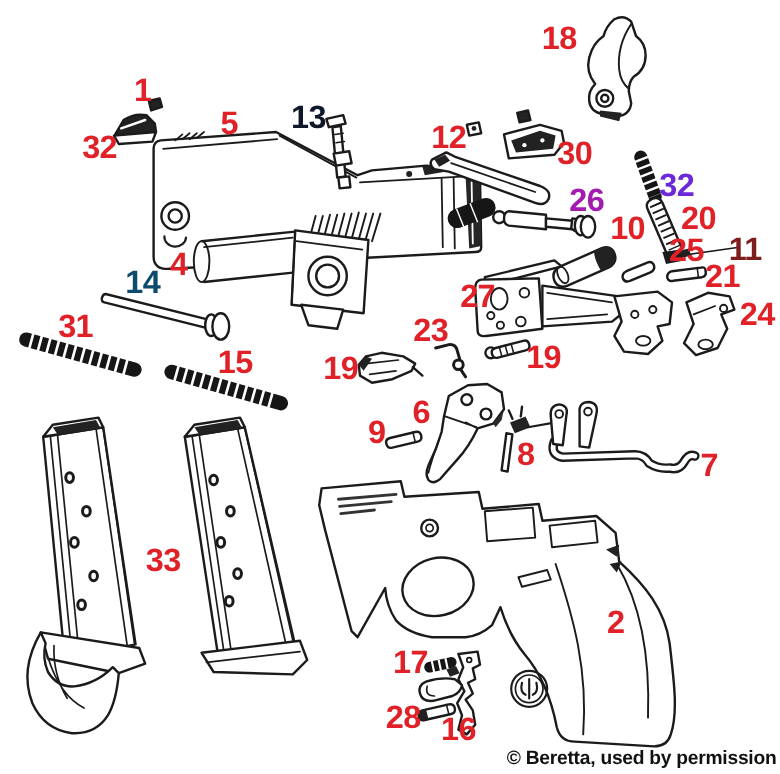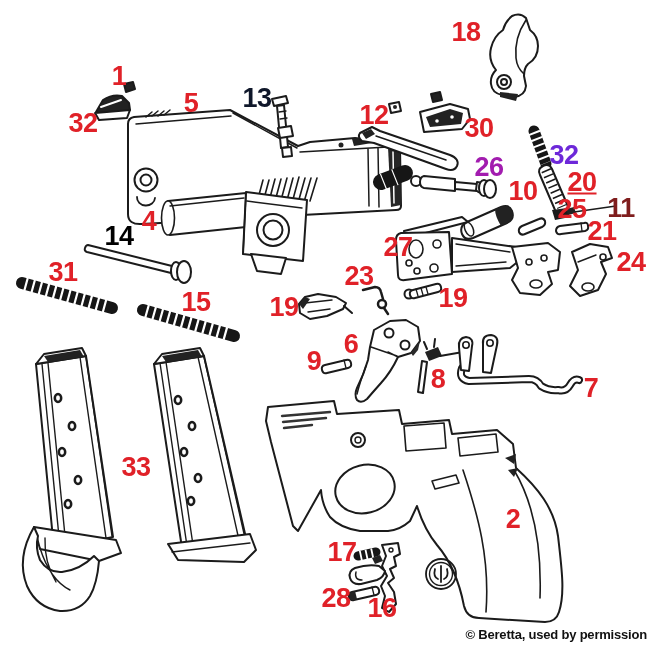--- a/index.html
+++ b/index.html
@@ -15,21 +15,21 @@
     line-height:1;
     white-space:nowrap;
     user-select:none;
   }
   .copyright{
     position:absolute;
     right:3px;
     bottom:3px;
     font-family:"Liberation Sans",sans-serif;
     font-weight:bold;
-    font-size:13px;
+    font-size:16px;
     color:#111;
     letter-spacing:-0.2px;
   }
 </style>
 </head>
 <body>
 
 <div id="stage">
 
 <svg id="art" width="650" height="645" viewBox="0 0 650 645">
@@ -313,27 +313,27 @@
       <div class="callout" style="left: 149px; top: 221px; color: rgb(224, 33, 40);">4</div>
       <div class="callout" style="left: 191px; top: 103px; color: rgb(224, 33, 40);">5</div>
       <div class="callout" style="left: 351px; top: 344px; color: rgb(224, 33, 40);">6</div>
       <div class="callout" style="left: 591px; top: 388px; color: rgb(224, 33, 40);">7</div>
       <div class="callout" style="left: 438px; top: 379px; color: rgb(224, 33, 40);">8</div>
       <div class="callout" style="left: 314px; top: 361px; color: rgb(224, 33, 40);">9</div>
       <div class="callout" style="left: 512px; top: 191px; color: rgb(224, 33, 40); margin-left: 11px;">10</div>
       <div class="callout" style="left: 621px; top: 208px; color: #7f1d1d;">11</div>
       <div class="callout" style="left: 374px; top: 115px; color: rgb(224, 33, 40);">12</div>
       <div class="callout" style="left: 257px; top: 98px; color: #0f172a; text-align: right;">13</div>
-      <div class="callout" style="left: 119px; top: 236px; color: #000000; text-align: center;">14</div>
+      <div class="callout" style="left: 119px; top: 236px; color: #0c4a6e; text-align: center;">14</div>
       <div class="callout" style="left: 196px; top: 302px; color: rgb(224, 33, 40);">15</div>
       <div class="callout" style="left: 382px; top: 608px; color: rgb(224, 33, 40);">16</div>
       <div class="callout" style="left: 342px; top: 552px; color: rgb(224, 33, 40);">17</div>
       <div class="callout" style="left: 466px; top: 32px; color: rgb(224, 33, 40);">18</div>
       <div class="callout" style="left: 453px; top: 298px; color: rgb(224, 33, 40);">19</div>
-      <div class="callout" style="left: 582px; top: 182px; color: rgb(224, 33, 40); text-decoration: underline;">20</div>
+      <div class="callout" style="left: 582px; top: 182px; color: rgb(224, 33, 40);">20</div>
       <div class="callout" style="left: 602px; top: 231px; color: rgb(224, 33, 40);">21</div>
       <div class="callout" style="left: 284px; top: 307px; color: rgb(224, 33, 40);">19</div>
       <div class="callout" style="left: 359px; top: 276px; color: rgb(224, 33, 40);">23</div>
       <div class="callout" style="left: 631px; top: 262px; color: rgb(224, 33, 40);">24</div>
       <div class="callout" style="left: 537px; top: 209px; color: rgb(224, 33, 40); margin-left: 35px;">25</div>
       <div class="callout" style="left: 489px; top: 167px; color: #a21caf;">26</div>
       <div class="callout" style="left: 398px; top: 199px; color: rgb(224, 33, 40); margin-top: 48px;">27</div>
       <div class="callout" style="left: 336px; top: 598px; color: rgb(224, 33, 40);">28</div>
       <div class="callout" style="left: 83px; top: 123px; color: rgb(224, 33, 40);">32</div>
       <div class="callout" style="left: 479px; top: 128px; color: rgb(224, 33, 40);">30</div>

